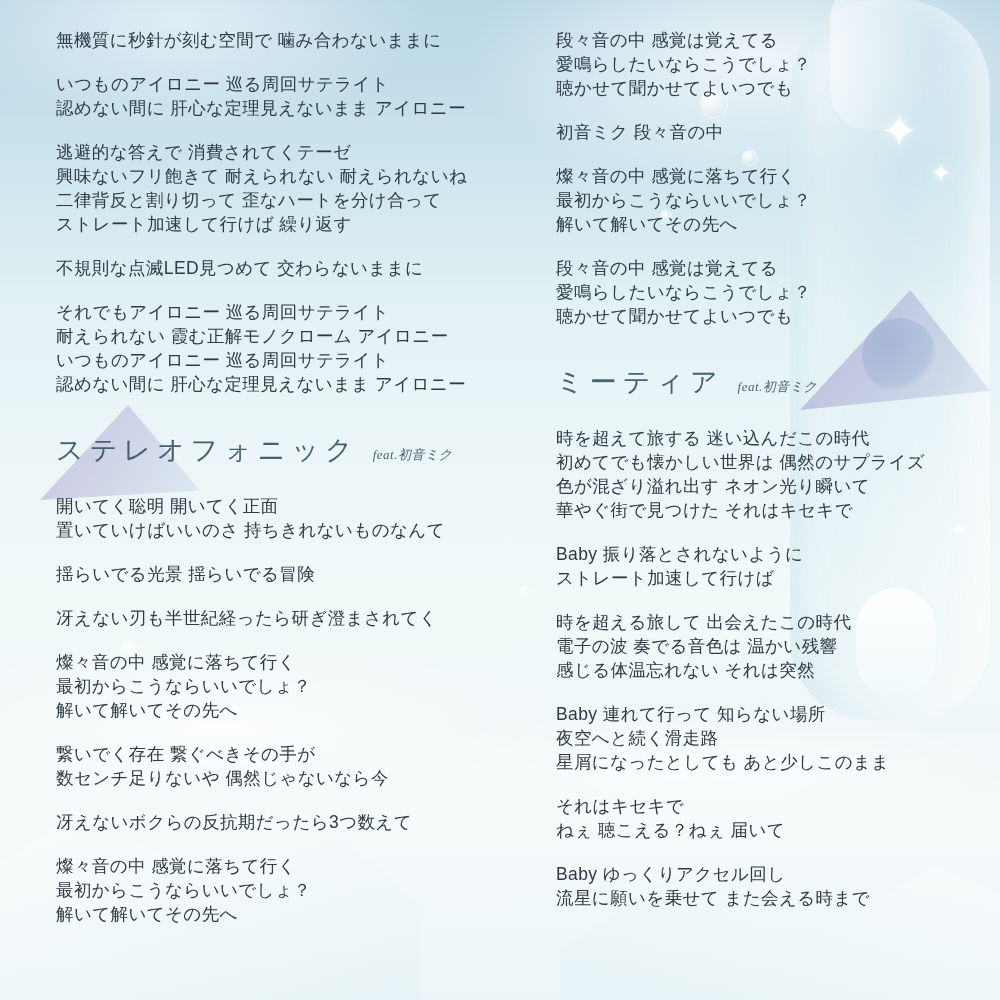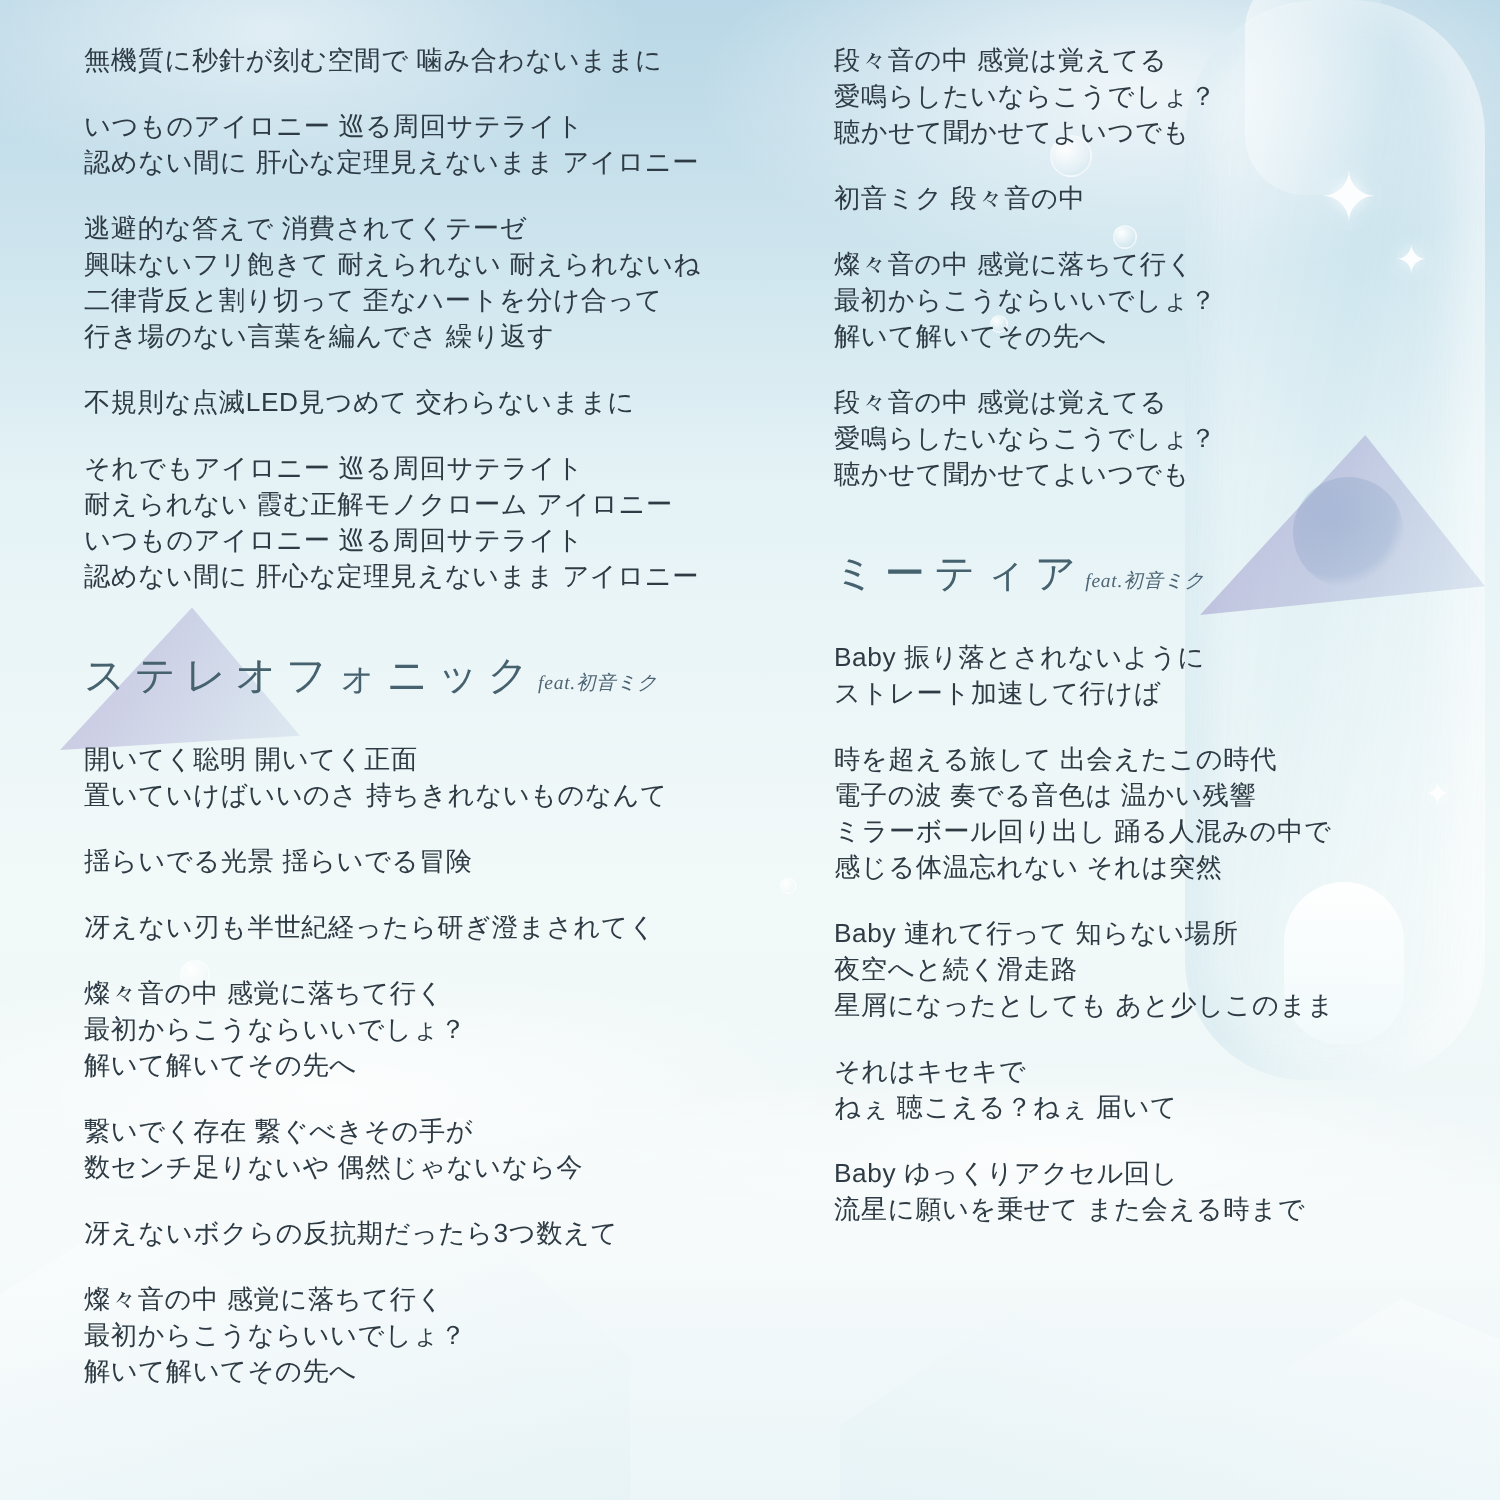--- a/index.html
+++ b/index.html
@@ -133,20 +133,21 @@
     font-size: 17.5px;
     line-height: 24px;
     color: #2e3b44;
     letter-spacing: 0.4px;
     white-space: nowrap;
   }
   .song-title {
     margin: 36px 0 26px 0;
     display: flex;
     align-items: baseline;
+    gap: 14px;
     white-space: nowrap;
   }
   .song-title .main {
     font-size: 27px;
     letter-spacing: 6px;
     color: #46626f;
     font-family: "Liberation Serif", serif;
   }
   .song-title .feat {
     font-size: 13px;
@@ -189,21 +190,21 @@
             <div class="line">無機質に秒針が刻む空間で 噛み合わないままに</div>
           </div>
           <div class="block">
             <div class="line">いつものアイロニー 巡る周回サテライト</div>
             <div class="line">認めない間に 肝心な定理見えないまま アイロニー</div>
           </div>
           <div class="block">
             <div class="line">逃避的な答えで 消費されてくテーゼ</div>
             <div class="line">興味ないフリ飽きて 耐えられない 耐えられないね</div>
             <div class="line">二律背反と割り切って 歪なハートを分け合って</div>
-            <div class="line">行き場のない言葉を編んでさ 繰り返す</div>
+            <div class="line">ストレート加速して行けば 繰り返す</div>
           </div>
           <div class="block">
             <div class="line">不規則な点滅LED見つめて 交わらないままに</div>
           </div>
           <div class="block">
             <div class="line">それでもアイロニー 巡る周回サテライト</div>
             <div class="line">耐えられない 霞む正解モノクローム アイロニー</div>
             <div class="line">いつものアイロニー 巡る周回サテライト</div>
             <div class="line">認めない間に 肝心な定理見えないまま アイロニー</div>
           </div>
@@ -264,27 +265,32 @@
               <div class="line">愛鳴らしたいならこうでしょ？</div>
               <div class="line">聴かせて聞かせてよいつでも</div>
             </div>
           </div>
         <div class="song-title">
           <span class="main">ミーティア</span>
           <span class="feat">feat.初音ミク</span>
         </div>
         <div id="right-blocks-after">
             <div class="block">
+              <div class="line">時を超えて旅する 迷い込んだこの時代</div>
+              <div class="line">初めてでも懐かしい世界は 偶然のサプライズ</div>
+              <div class="line">色が混ざり溢れ出す ネオン光り瞬いて</div>
+              <div class="line">華やぐ街で見つけた それはキセキで</div>
+            </div>
+            <div class="block">
               <div class="line">Baby 振り落とされないように</div>
               <div class="line">ストレート加速して行けば</div>
             </div>
             <div class="block">
               <div class="line">時を超える旅して 出会えたこの時代</div>
               <div class="line">電子の波 奏でる音色は 温かい残響</div>
-              <div class="line">ミラーボール回り出し 踊る人混みの中で</div>
               <div class="line">感じる体温忘れない それは突然</div>
             </div>
             <div class="block">
               <div class="line">Baby 連れて行って 知らない場所</div>
               <div class="line">夜空へと続く滑走路</div>
               <div class="line">星屑になったとしても あと少しこのまま</div>
             </div>
             <div class="block">
               <div class="line">それはキセキで</div>
               <div class="line">ねぇ 聴こえる？ねぇ 届いて</div>

